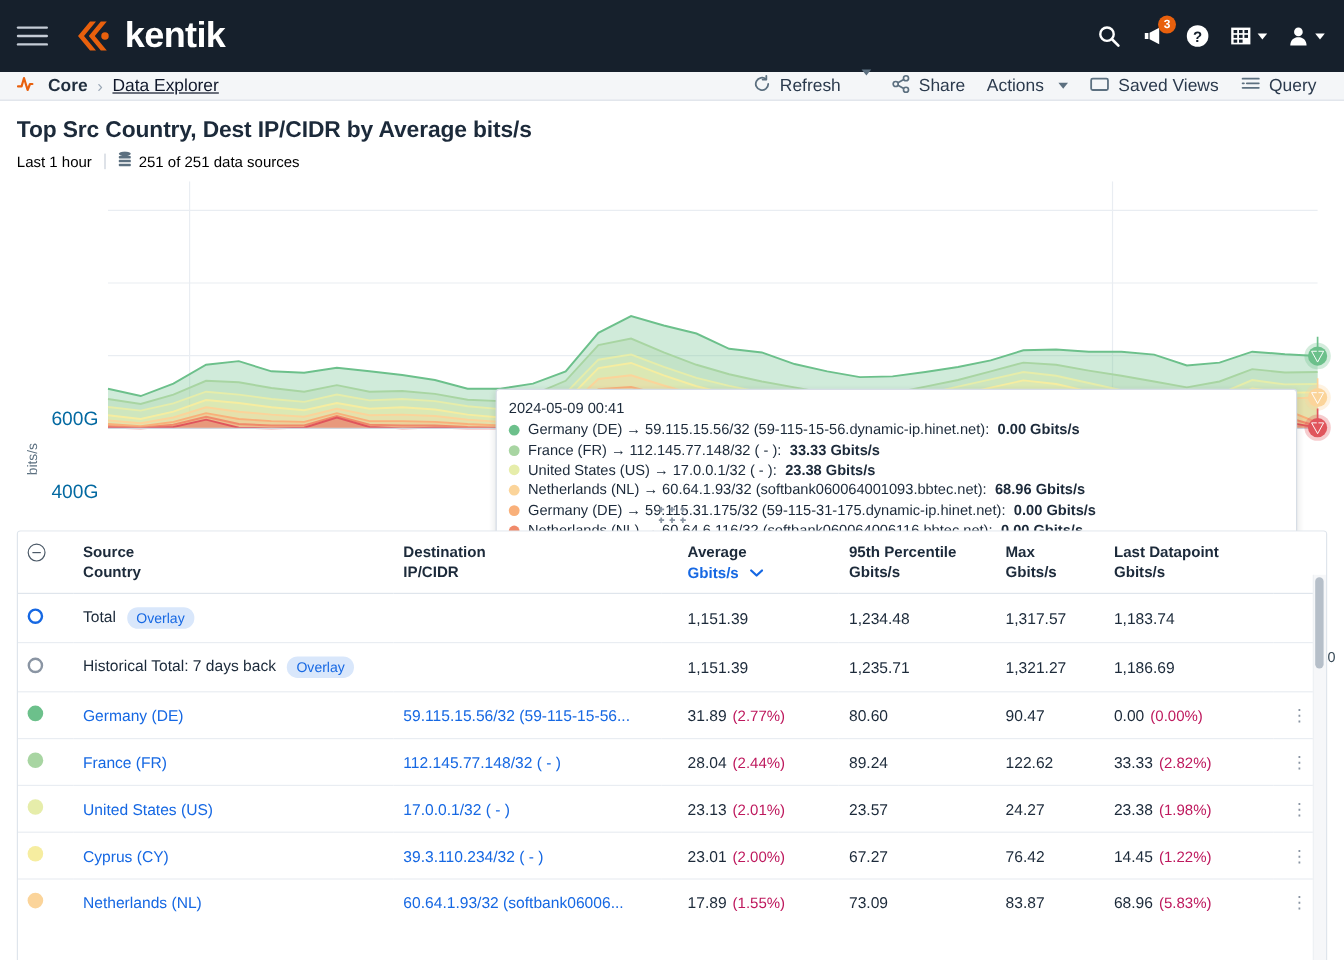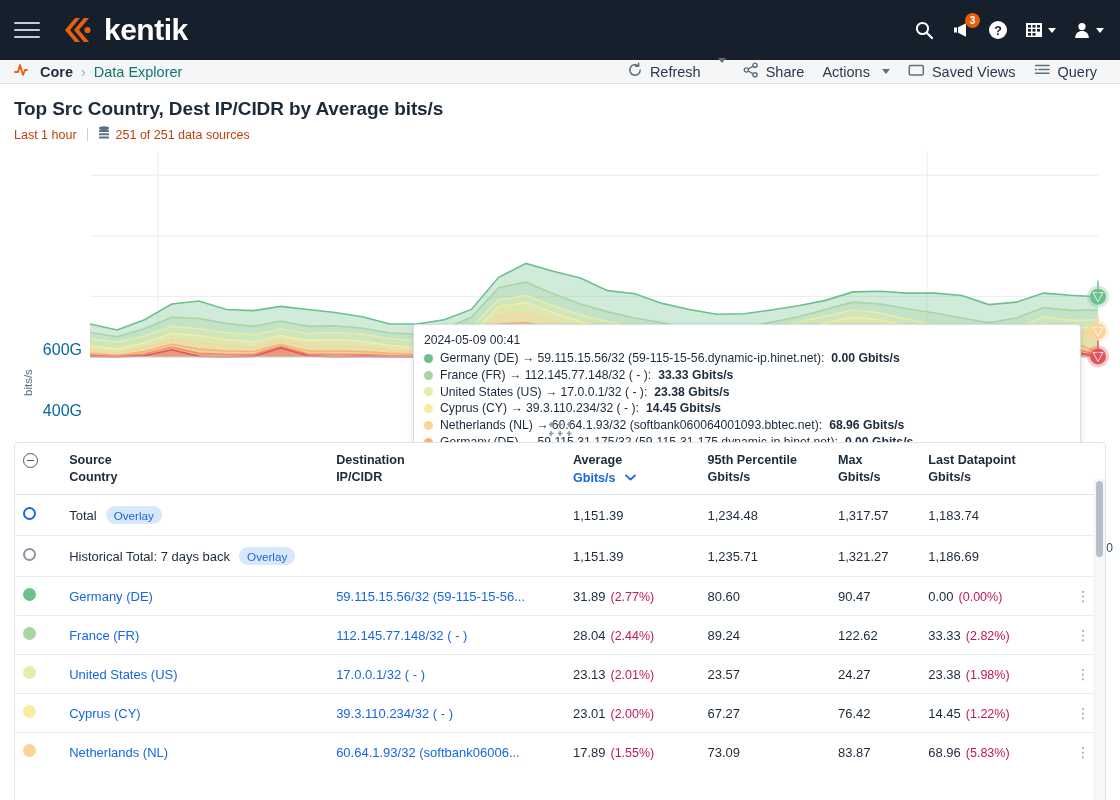--- a/index.html
+++ b/index.html
@@ -35,34 +35,34 @@
   .caret-wh { width:0;height:0;border-left:4.5px solid transparent;border-right:4.5px solid transparent;border-top:5px solid #fff; margin-left:5px;}
 
   
   .crumbbar {
     height: 24px; background:#f4f6f8; border-bottom:1px solid #dce2e9;
     display:flex; align-items:center; padding: 0 14px;
   }
   .crumb { display:flex; align-items:center; gap:8px; font-size:14.5px; }
   .crumb-core { font-weight:700; color:#1f2d3d; cursor:pointer; }
   .crumb-sep { color:#9aa7b5; font-size:14px; }
-  .crumb-cur { color:#0f766e; cursor:pointer; }
+  .crumb-cur { color:#0f172a; cursor:pointer;text-decoration:underline; }
   .crumb-spacer { flex:1; }
   .tools { display:flex; align-items:center; gap: 0px; }
   .tool {
     display:flex; align-items:center; gap:7px; font-size:14.5px; color:#2b3a4d;
     padding: 5px 9px; border-radius:3px; cursor:pointer;
   }
   .tool-caret { padding:6px 8px; cursor:pointer; border-radius:3px;}
   .caret-dk { width:0;height:0;border-left:4.5px solid transparent;border-right:4.5px solid transparent;border-top:5px solid #5c7080; }
 
   
   .titlewrap { padding: 14px 14px 0 14px; }
   .ttl { font-size: 19px; font-weight: 700; color:#1c2a3a; letter-spacing:-0.1px; }
-  .subttl { display:flex; align-items:center; gap:10px; margin-top: 6px; font-size:12.5px; color:#c2410c; }
+  .subttl { display:flex; align-items:center; gap:10px; margin-top: 6px; font-size:12.5px; color:#000000; }
   .subdiv { width:1px; height:13px; background:#c8d0d9; }
   .subitem { display:flex; align-items:center; gap:6px; }
 
   
   .chartbox { position: relative; height: 265px; margin-top: 8px; }
   .ylabel {
     position:absolute; left: 22px; top: 245px;
     transform: rotate(-90deg); transform-origin: left top;
     font-size: 11.5px; color:#5c7080; white-space:nowrap;
   }
@@ -347,25 +347,20 @@
           <span class="tt-dot" style="background: rgb(168, 213, 162);"></span>
           <span>France (FR) → 112.145.77.148/32 ( - ):</span>
           <span class="tt-val">33.33 Gbits/s</span>
         </div>
         <div class="tt-row">
           <span class="tt-dot" style="background: rgb(230, 237, 170);"></span>
           <span>United States (US) → 17.0.0.1/32 ( - ):</span>
           <span class="tt-val">23.38 Gbits/s</span>
         </div>
         <div class="tt-row">
-          <span class="tt-dot" style="background: rgb(246, 237, 160);"></span>
-          <span>Cyprus (CY) → 39.3.110.234/32 ( - ):</span>
-          <span class="tt-val">14.45 Gbits/s</span>
-        </div>
-        <div class="tt-row">
           <span class="tt-dot" style="background: rgb(251, 212, 154);"></span>
           <span>Netherlands (NL) → 60.64.1.93/32 (softbank060064001093.bbtec.net):</span>
           <span class="tt-val">68.96 Gbits/s</span>
         </div>
         <div class="tt-row">
           <span class="tt-dot" style="background: rgb(249, 176, 122);"></span>
           <span>Germany (DE) → 59.115.31.175/32 (59-115-31-175.dynamic-ip.hinet.net):</span>
           <span class="tt-val">0.00 Gbits/s</span>
         </div>
         <div class="tt-row">

